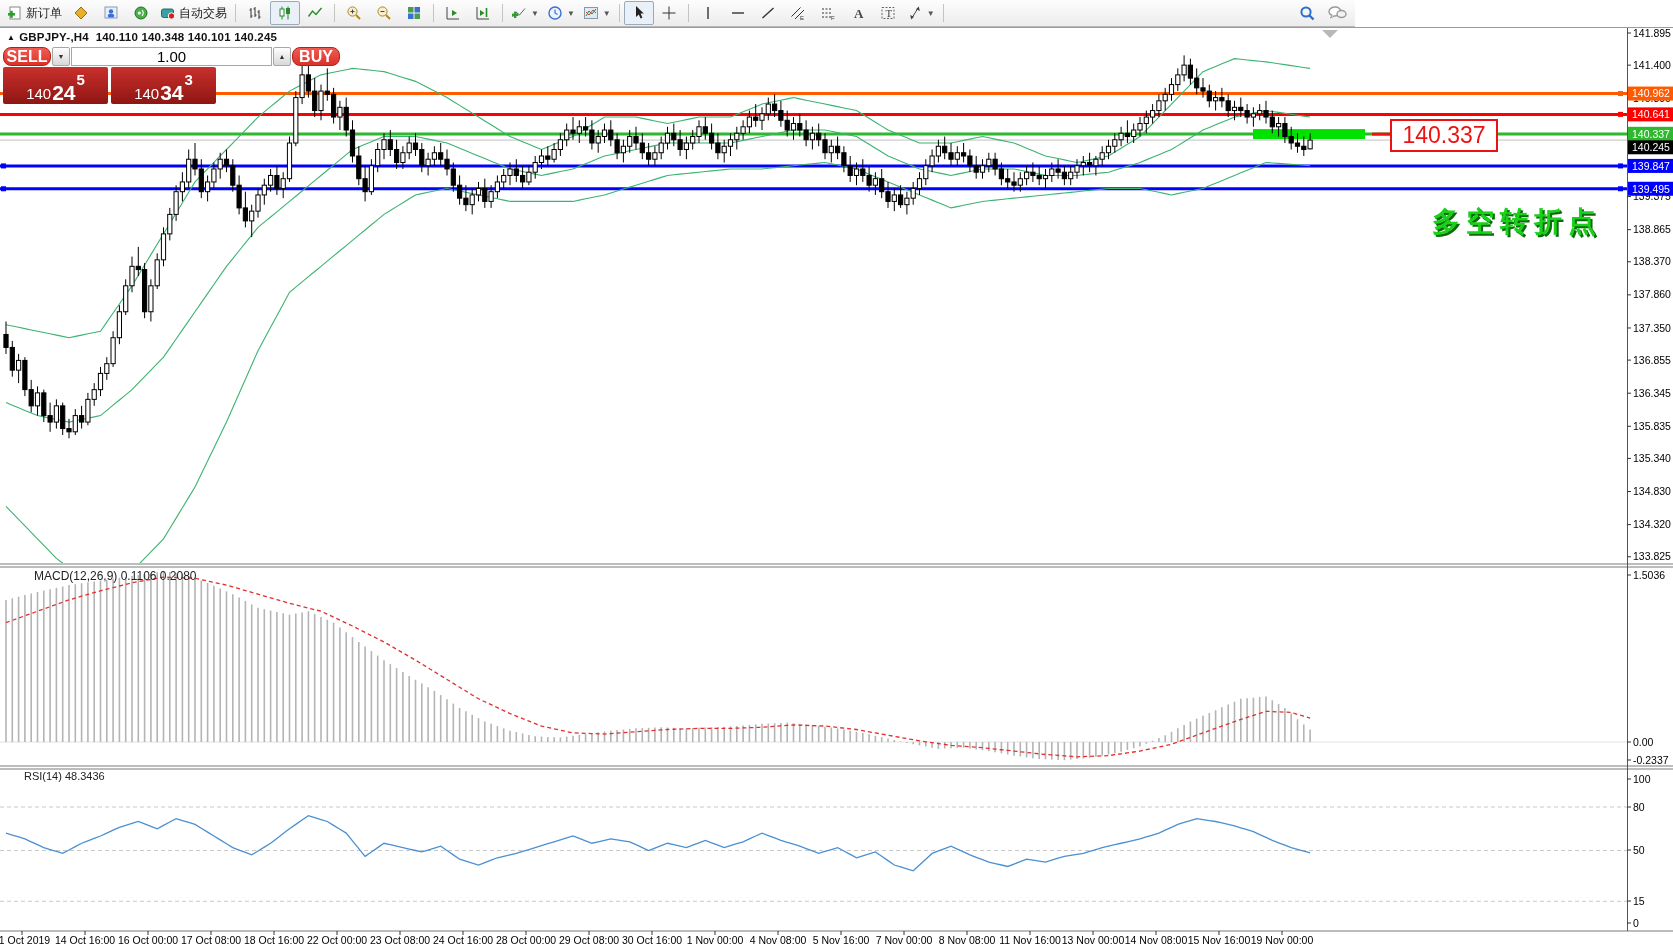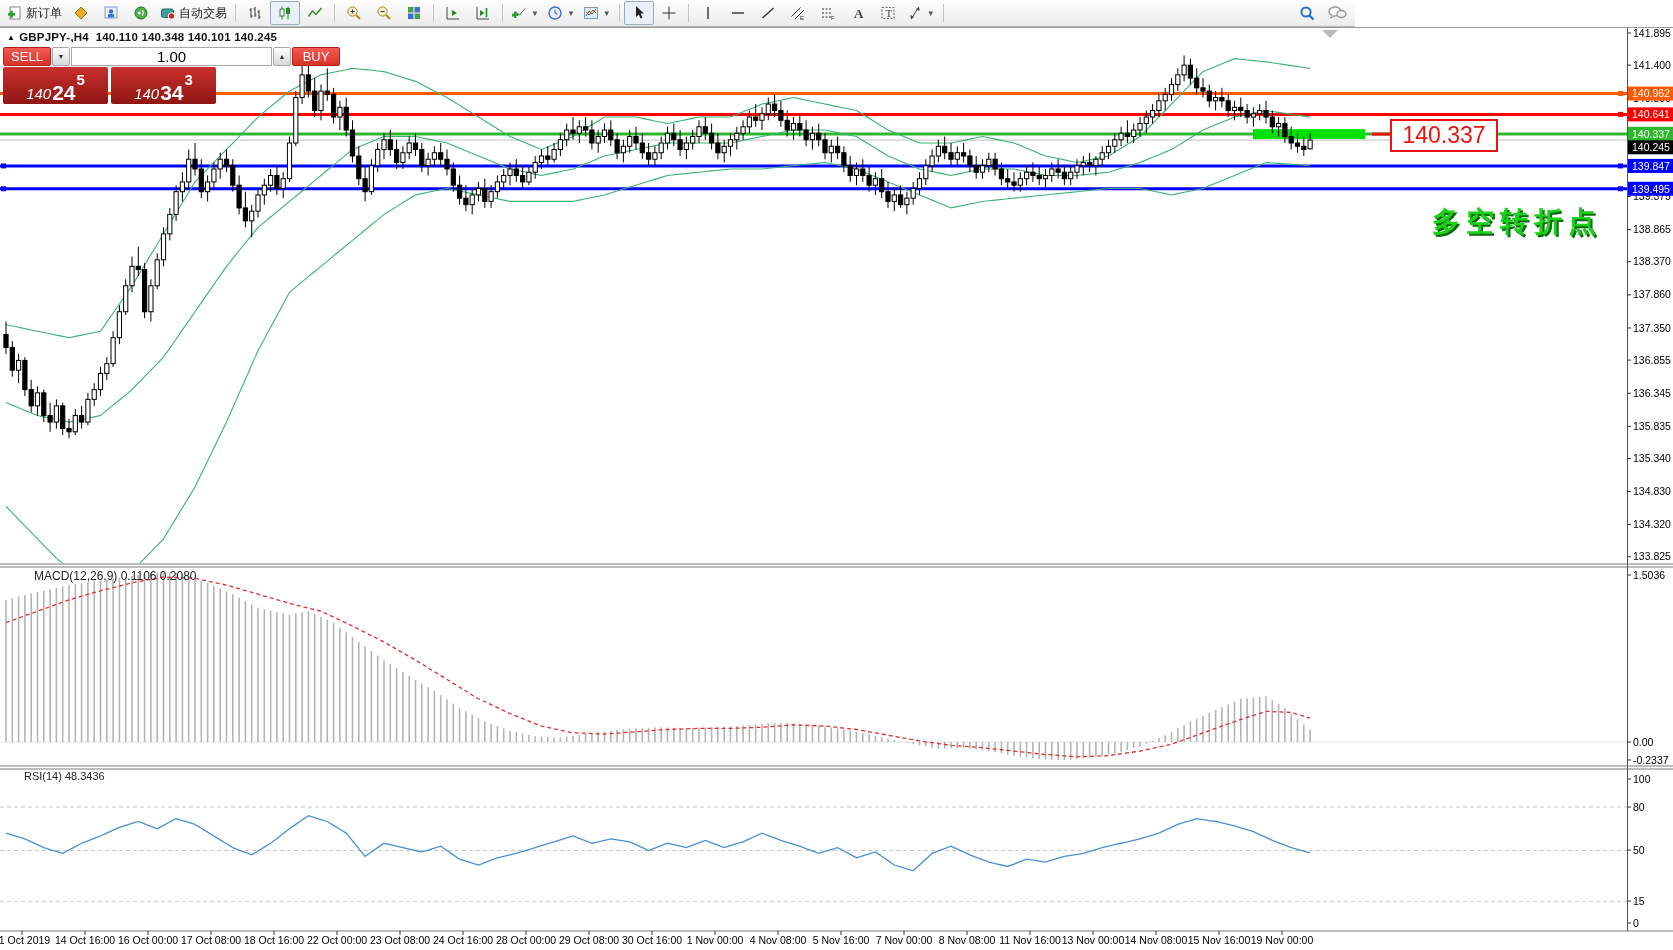--- a/index.html
+++ b/index.html
@@ -24,30 +24,30 @@
   #ohlc-header .tri{font-size:8px;vertical-align:1px;margin-right:4px;}
   #macd-label{left:7px;top:569px;font-size:12px;color:#222;padding-left:27px;}
   #rsi-label{left:24px;top:770px;font-size:11px;color:#222;}
   #callout{left:1390px;top:119px;width:104px;height:29px;border:2px solid #ee1111;background:#fff;
     color:#ee1111;font-size:23px;text-align:center;line-height:29px;}
   #cn-anno{left:1396px;top:203px;font-size:28px;font-weight:bold;color:#1ad11a;
     letter-spacing:6px;text-shadow:2px 2px 0 #0b6b0b;white-space:nowrap;margin-left:36px;}
   
   #trade-panel{left:3px;top:47px;width:213px;}
   .tp-row1{display:flex;height:19px;gap:1px;}
-  .btn-trade{flex:0 0 46px;background:linear-gradient(#f25b52,#d93229);color:#fff;font-weight:normal;
-    font-size:13px;border:1px solid #b32018;display:flex;align-items:center;justify-content:center;border-radius:2px;}
+  .btn-trade{flex:0 0 46px;background:linear-gradient(#f25b52,#d93229);color:#fff;font-weight:bold;
+    font-size:16px;border:1px solid #b32018;display:flex;align-items:center;justify-content:center;border-radius:8px;}
   .spin{flex:0 0 16px;background:linear-gradient(#fefefe,#d8d8d8);border:1px solid #a7a7a7;font-size:7px;
     color:#333;display:flex;align-items:center;justify-content:center;border-radius:2px;}
   #volume-input{flex:1;border:1px solid #a7a7a7;text-align:center;font-size:15px;height:17px;
     padding:0;font-family:"Liberation Sans",sans-serif;}
   .tp-row2{display:flex;gap:3px;margin-top:1px;height:37px;}
   .price-box{flex:1;background:linear-gradient(#c9302c,#8f1612);color:#fff;display:flex;
     align-items:flex-end;justify-content:center;padding-bottom:3px;border-radius:2px;}
-  .pp{font-size:15px;line-height:1;margin-right:1px;font-style:italic;}
+  .pp{font-size:15px;line-height:1;margin-right:1px;}
   .pb{font-size:21px;font-weight:bold;line-height:.82;margin-top:8px;}
   .ps{font-size:15px;font-weight:bold;position:relative;top:-13px;margin-left:1px;}
 </style>
 </head>
 <body>
 
 <div id="toolbar">
   <div class="tbtn">
     <svg width="16" height="16">
         <rect x="3" y="2" width="10" height="12" fill="#fff" stroke="#8a8a8a"></rect>

